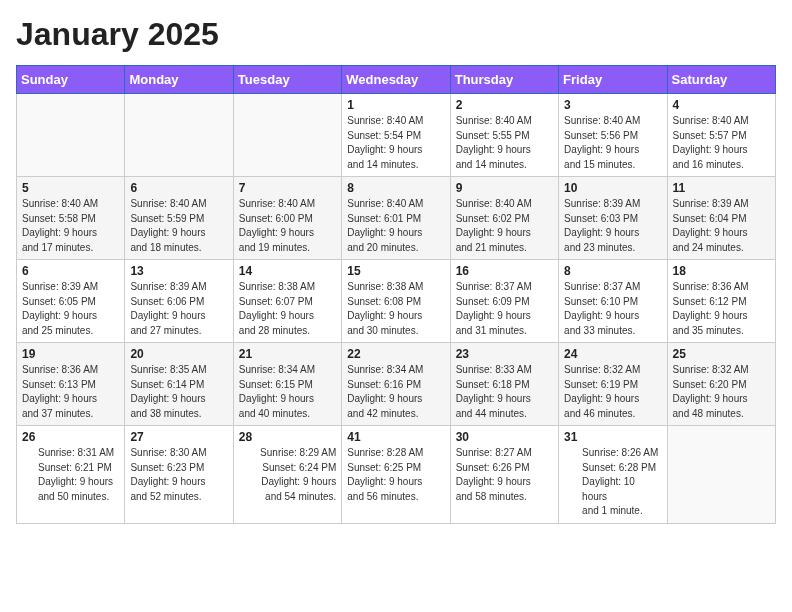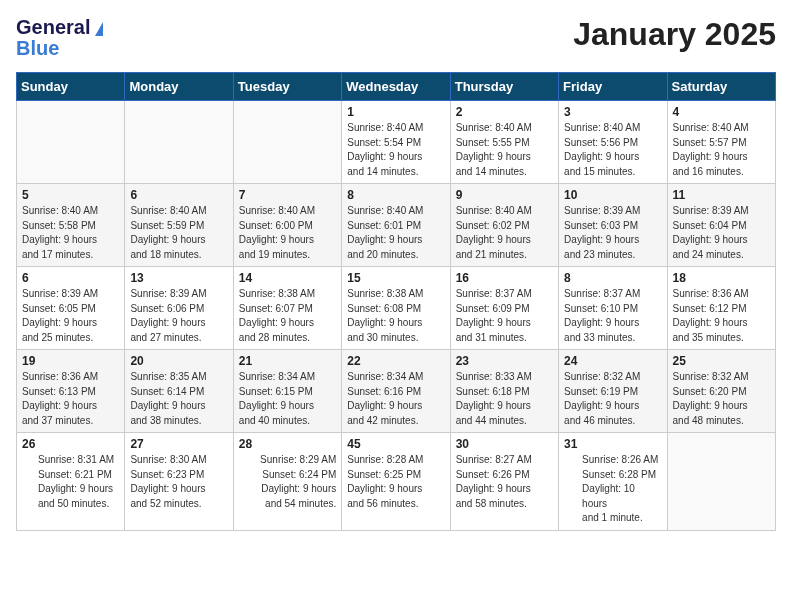--- a/index.html
+++ b/index.html
@@ -47,21 +47,21 @@
       font-size: 15px;
       color: #444;
       margin-top: 2px;
     }
     .calendar {
       width: 100%;
       border-collapse: collapse;
       border: 1px solid #ccc;
     }
     .calendar th {
-      background: #0c4a6e;
+      background: #8b5cf6;
       color: #fff;
       font-size: 13px;
       font-weight: bold;
       padding: 6px 4px;
       text-align: left;
       border: 1px solid #2d69c0;
     }
     .calendar td {
       border: 1px solid #ccc;
       vertical-align: top;
@@ -90,27 +90,20 @@
       line-height: 1.45;
     }
     .empty-cell {
       background: #f9f9f9 !important;
     }
   </style>
 </head>
 <body>
 
 <div class="header">
-  <div class="logo">
-    <div class="logo-icon">
-      <span style="font-size:20px;font-weight:bold;color:#1a1a4e;">General</span>
-      <span class="logo-triangle"></span>
-    </div>
-    <span style="font-size:20px;font-weight:bold;color:#3a7bd5;margin-top:-2px;">Blue</span>
-  </div>
   <div class="title-block">
     <div class="month-title">January 2025</div>
   </div>
 </div>
 
 <table class="calendar">
   <thead>
     <tr>
     <th>Sunday</th>
         <th>Monday</th>
@@ -324,21 +317,21 @@
 and 52 minutes.</div>
         </td>
         <td>
           <span class="day-number">28</span>
           <div class="day-info" style="white-space: pre-line; text-align: right;">Sunrise: 8:29 AM
 Sunset: 6:24 PM
 Daylight: 9 hours
 and 54 minutes.</div>
         </td>
         <td>
-          <span class="day-number">45</span>
+          <span class="day-number">41</span>
           <div class="day-info" style="white-space: pre-line;">Sunrise: 8:28 AM
 Sunset: 6:25 PM
 Daylight: 9 hours
 and 56 minutes.</div>
         </td>
         <td>
           <span class="day-number">30</span>
           <div class="day-info" style="white-space: pre-line;">Sunrise: 8:27 AM
 Sunset: 6:26 PM
 Daylight: 9 hours

